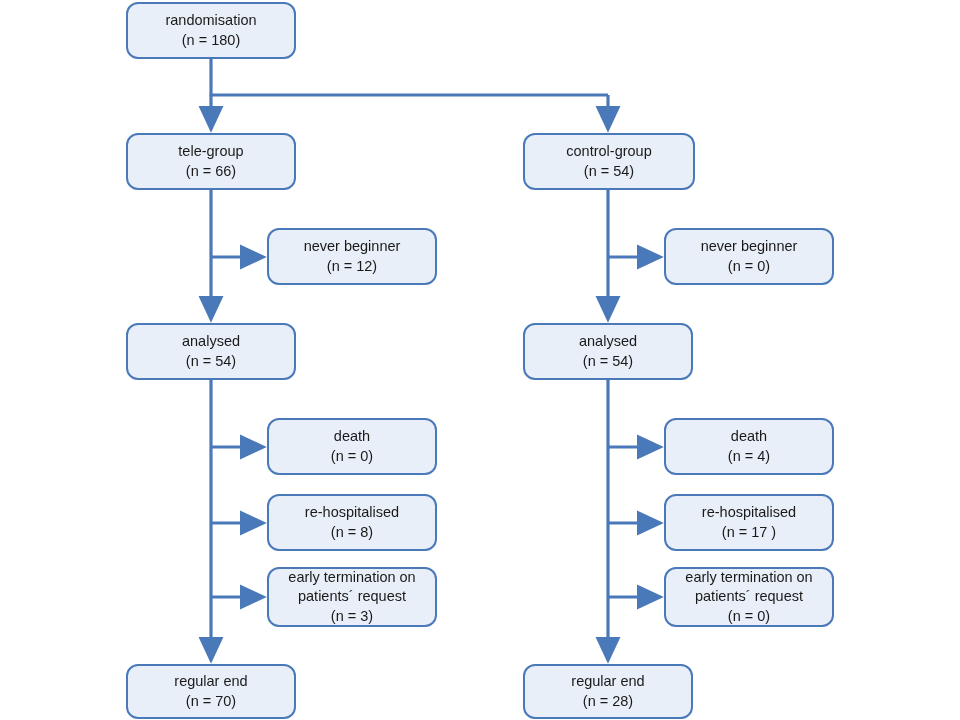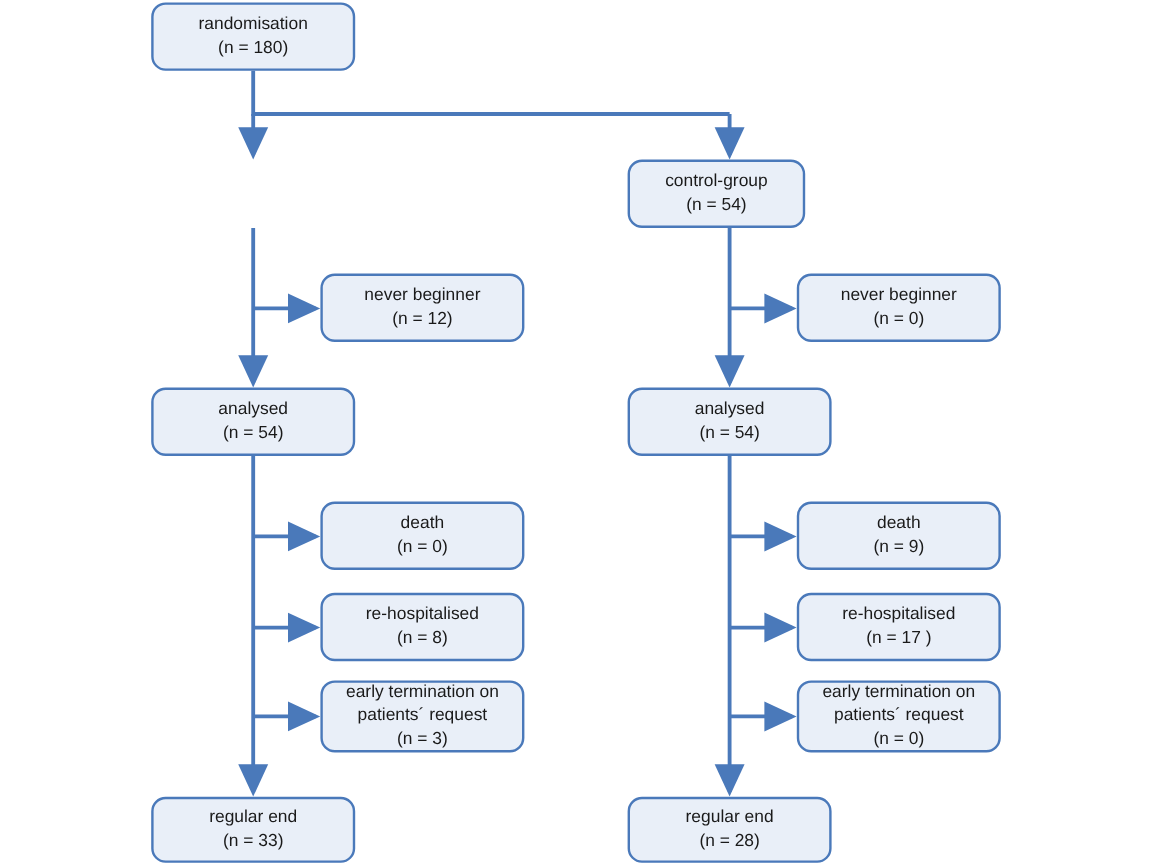--- a/index.html
+++ b/index.html
@@ -77,22 +77,26 @@
       <path d="M608,523 L660,523" marker-end="url(#arrowhead)"></path>
       <path d="M608,597 L660,597" marker-end="url(#arrowhead)"></path>
     </g>
   </svg>
 
   <div class="node" style="left:126px; top:2px; width:170px; height:57px;">
     <span class="line">randomisation</span>
     <span class="line">(n = 180)</span>
   </div>
 
+  <div class="node" style="left:126px; top:133px; width:170px; height:57px;">
+    <span class="line">tele-group</span>
+    <span class="line">(n = 66)</span>
+  </div>
 
-  <div class="node" style="left:523px; top:133px; width:148px; height:57px;">
+  <div class="node" style="left:523px; top:133px; width:172px; height:57px;">
     <span class="line">control-group</span>
     <span class="line">(n = 54)</span>
   </div>
 
   <div class="node" style="left:267px; top:228px; width:170px; height:57px;">
     <span class="line">never beginner</span>
     <span class="line">(n = 12)</span>
   </div>
 
   <div class="node" style="left:664px; top:228px; width:170px; height:57px;">
@@ -110,21 +114,21 @@
     <span class="line">(n = 54)</span>
   </div>
 
   <div class="node" style="left:267px; top:418px; width:170px; height:57px;">
     <span class="line">death</span>
     <span class="line">(n = 0)</span>
   </div>
 
   <div class="node" style="left:664px; top:418px; width:170px; height:57px;">
     <span class="line">death</span>
-    <span class="line">(n = 9)</span>
+    <span class="line">(n = 4)</span>
   </div>
 
   <div class="node" style="left:267px; top:494px; width:170px; height:57px;">
     <span class="line">re-hospitalised</span>
     <span class="line">(n = 8)</span>
   </div>
 
   <div class="node" style="left:664px; top:494px; width:170px; height:57px;">
     <span class="line">re-hospitalised</span>
     <span class="line">(n = 17 )</span>
@@ -137,21 +141,21 @@
   </div>
 
   <div class="node" style="left:664px; top:567px; width:170px; height:60px;">
     <span class="line">early termination on</span>
     <span class="line">patients´ request</span>
     <span class="line">(n = 0)</span>
   </div>
 
   <div class="node" style="left:126px; top:664px; width:170px; height:55px;">
     <span class="line">regular end</span>
-    <span class="line">(n = 33)</span>
+    <span class="line">(n = 70)</span>
   </div>
 
   <div class="node" style="left:523px; top:664px; width:170px; height:55px;">
     <span class="line">regular end</span>
     <span class="line">(n = 28)</span>
   </div>
 
 </div>
 
 </body></html>

